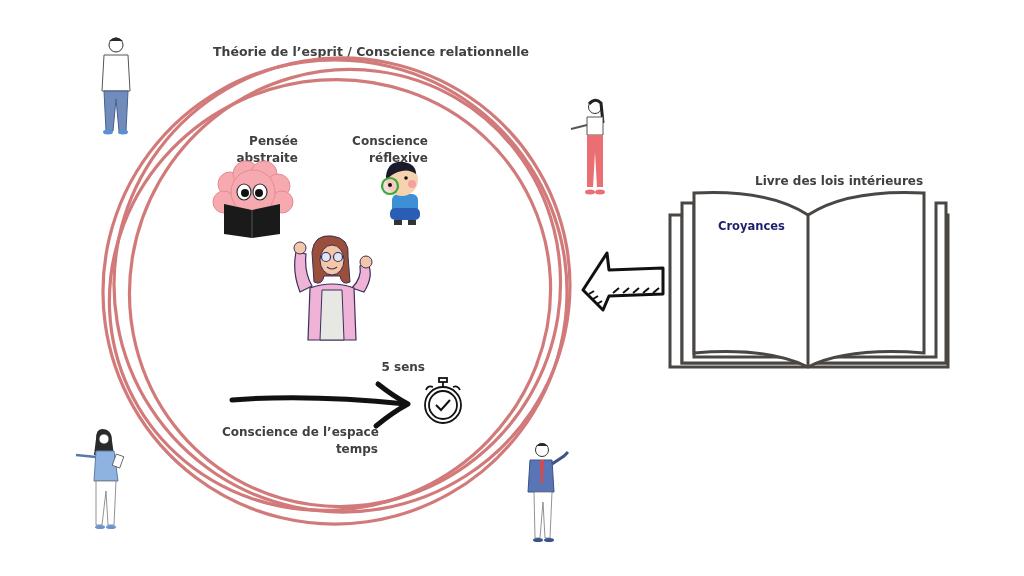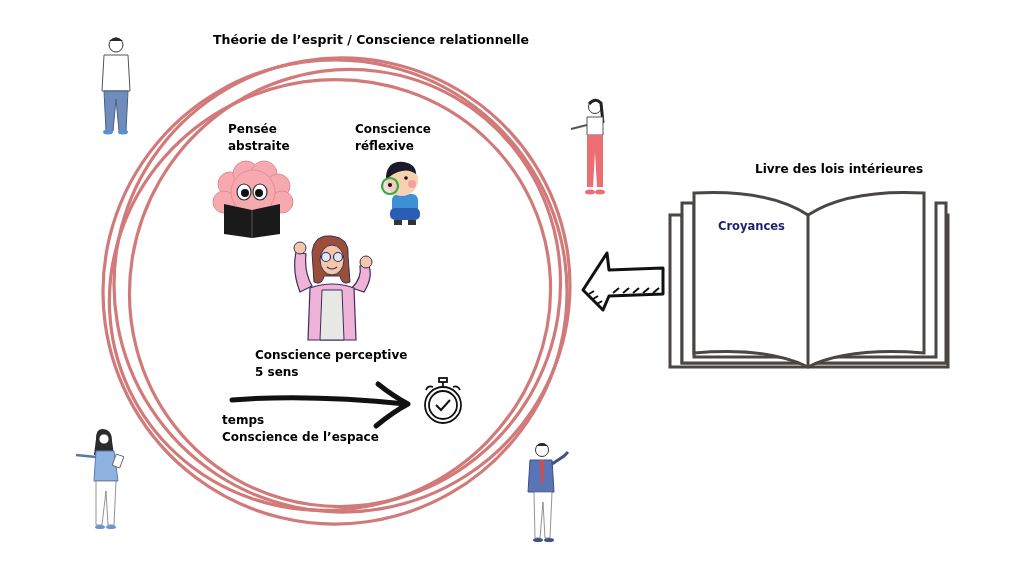--- a/index.html
+++ b/index.html
@@ -1,19 +1,19 @@
 <!DOCTYPE html>
 <html><head>
   <meta charset="utf-8">
   <style>
     html, body { margin: 0; padding: 0; background: #ffffff; }
     body { width: 1024px; height: 576px; position: relative; overflow: hidden;
            font-family: "DejaVu Sans", sans-serif; }
-    .lbl { position: absolute; font-weight: bold; color: #000000; font-size: 12px;
-           text-align: left; line-height: 17px; white-space: nowrap; }
+    .lbl { position: absolute; font-weight: bold; color: #404040; font-size: 12px;
+           text-align: right; line-height: 17px; white-space: nowrap; margin-top: 12px; }
     svg { position: absolute; overflow: visible; }
     #croyances { position: absolute; left: 718px; top: 219px; font-weight: bold;
                  color: #1b1f6e; font-size: 11.5px; font-family: "DejaVu Sans", sans-serif; text-align: right; }
   </style>
 </head>
 <body>
 
 <div class="lbl" style="left:213px; top:31px; font-size:12.5px;">Théorie de l’esprit / Conscience relationnelle</div>
 
 <svg width="1024" height="576" style="left:0;top:0;">
@@ -22,31 +22,30 @@
     <ellipse cx="342" cy="285" rx="228" ry="227" transform="rotate(12 342 285)"></ellipse>
     <ellipse cx="330" cy="295" rx="222" ry="214" transform="rotate(-25 330 295)"></ellipse>
     <ellipse cx="345" cy="288" rx="214" ry="220" transform="rotate(30 345 288)"></ellipse>
   </g>
 </svg>
 
 <div class="lbl" style="left:228px; top:121px; width:70px;">
   <div>Pensée</div>
   <div>abstraite</div>
 </div>
-<div class="lbl" style="left:355px; top:121px; width:84px;">
+<div class="lbl" style="left:344px; top:121px; width:84px;">
   <div>Conscience</div>
   <div>réflexive</div>
 </div>
 <div class="lbl" style="left:255px; top:347px; width:170px;">
-  <div>Conscience perceptive</div>
   <div>5 sens</div>
 </div>
 <div class="lbl" style="left:222px; top:412px; width:156px;">
+  <div>Conscience de l’espace</div>
   <div>temps</div>
-  <div>Conscience de l’espace</div>
 </div>
 
 <svg width="90" height="80" style="left:208px;top:160px;">
   <g fill="#f6aab0" stroke="#e58b93" stroke-width="1">
     <circle cx="22" cy="24" r="12"></circle>
       <circle cx="38" cy="14" r="13"></circle>
       <circle cx="56" cy="14" r="13"></circle>
     <circle cx="70" cy="26" r="12"></circle>
       <circle cx="74" cy="42" r="11"></circle>
       <circle cx="16" cy="42" r="11"></circle>

